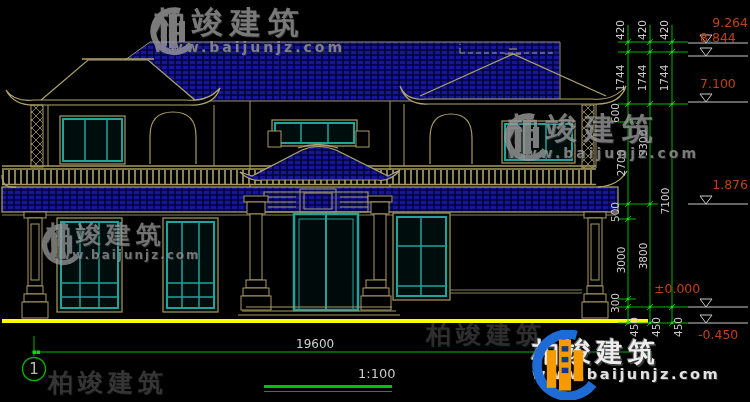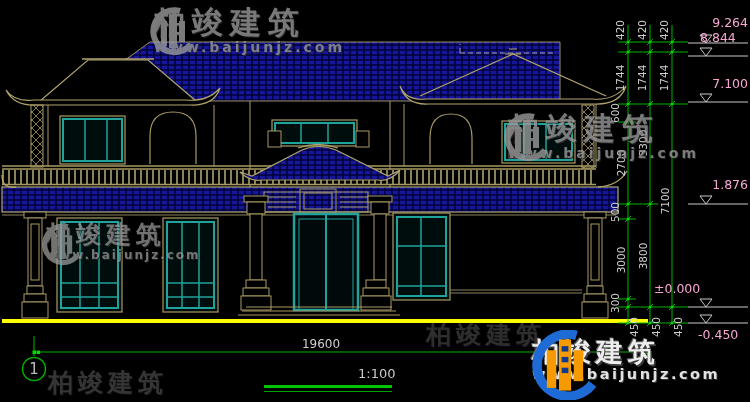--- a/index.html
+++ b/index.html
@@ -2,21 +2,21 @@
 <html><head>
 <meta charset="utf-8">
 <style>
   html,body{margin:0;padding:0;background:#000;}
   .canvas{position:relative;width:750px;height:402px;background:#000;overflow:hidden;
           font-family:"DejaVu Sans",sans-serif;}
   svg{position:absolute;left:0;top:0;}
   
   .dv{position:absolute;color:#cfcfcf;font-size:10.5px;line-height:1;white-space:nowrap;
       transform:translate(-50%,-50%) rotate(-90deg);z-index:10;}
-  .de{position:absolute;color:#f9a8d4;font-size:12.5px;line-height:1;white-space:nowrap;z-index:10;}
+  .de{position:absolute;color:#c2410c;font-size:12.5px;line-height:1;white-space:nowrap;z-index:10;}
   .dh{position:absolute;color:#cfcfcf;font-size:12px;line-height:1;z-index:10;}
   .bubble-txt{position:absolute;left:22px;top:360px;width:24px;text-align:center;
       color:#b9b9b9;font-size:15px;z-index:10;}
   
   .title{position:absolute;left:266px;top:358px;color:#f4f4f4;font-size:21px;font-weight:bold;
       letter-spacing:1px;z-index:26;white-space:nowrap;}
   .scale{position:absolute;left:358px;top:366px;color:#c9c9c9;font-size:13px;z-index:26;text-align:right;}
   .uline1{position:absolute;left:264px;top:385px;width:128px;height:3px;background:#00c400;z-index:26;}
   .uline2{position:absolute;left:264px;top:391px;width:128px;height:1px;background:#00a000;z-index:26;}
   
@@ -251,26 +251,26 @@
   <div class="dv" style="left:615px;top:303px">300</div>
   <div class="dv" style="left:643px;top:143px">3300</div>
   <div class="dv" style="left:643px;top:256px">3800</div>
   <div class="dv" style="left:665px;top:201px">7100</div>
   <div class="dv" style="left:634px;top:327px">450</div>
   <div class="dv" style="left:656px;top:327px">450</div>
   <div class="dv" style="left:678px;top:327px">450</div>
 
   <div class="de" style="left:700px;top:17px;width:48px;text-align:right">9.264</div>
   <div class="de" style="left:700px;top:32px;width:48px;">8.844</div>
-  <div class="de" style="left:700px;top:78px;width:48px;text-align:right">7.100</div>
+  <div class="de" style="left:700px;top:78px;width:48px;">7.100</div>
   <div class="de" style="left:700px;top:179px;width:48px;text-align:right">1.876</div>
   <div class="de" style="left:654px;top:283px;width:54px;text-align:left">±0.000</div>
   <div class="de" style="left:698px;top:329px;width:50px;">-0.450</div>
 
-  <div class="dh" style="left:296px;top:338px;width:50px;text-align:center">19600</div>
+  <div class="dh" style="left:296px;top:338px;width:50px;">19600</div>
 
   <div class="bubble-txt">1</div>
 
   <div class="scale">1:100</div>
   <div class="uline1"></div>
   <div class="uline2"></div>
 
   <div class="wm" style="left:148px;top:6px;opacity:.8">
     <svg width="46" height="52" viewBox="0 0 46 52">
       <path d="M32,5 A21,21 0 1 0 43,38" stroke="#9a9a9a" stroke-width="6" fill="none"></path>

